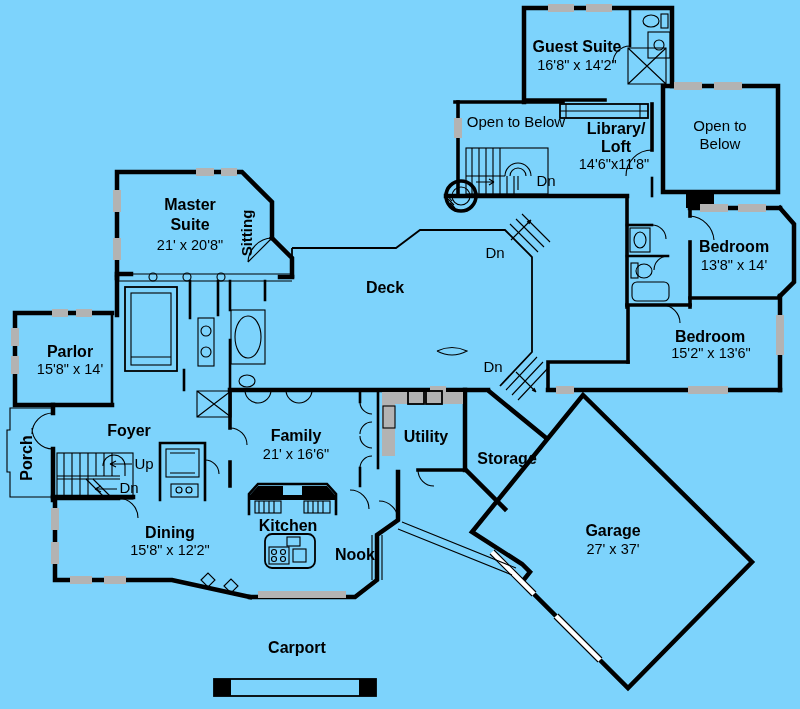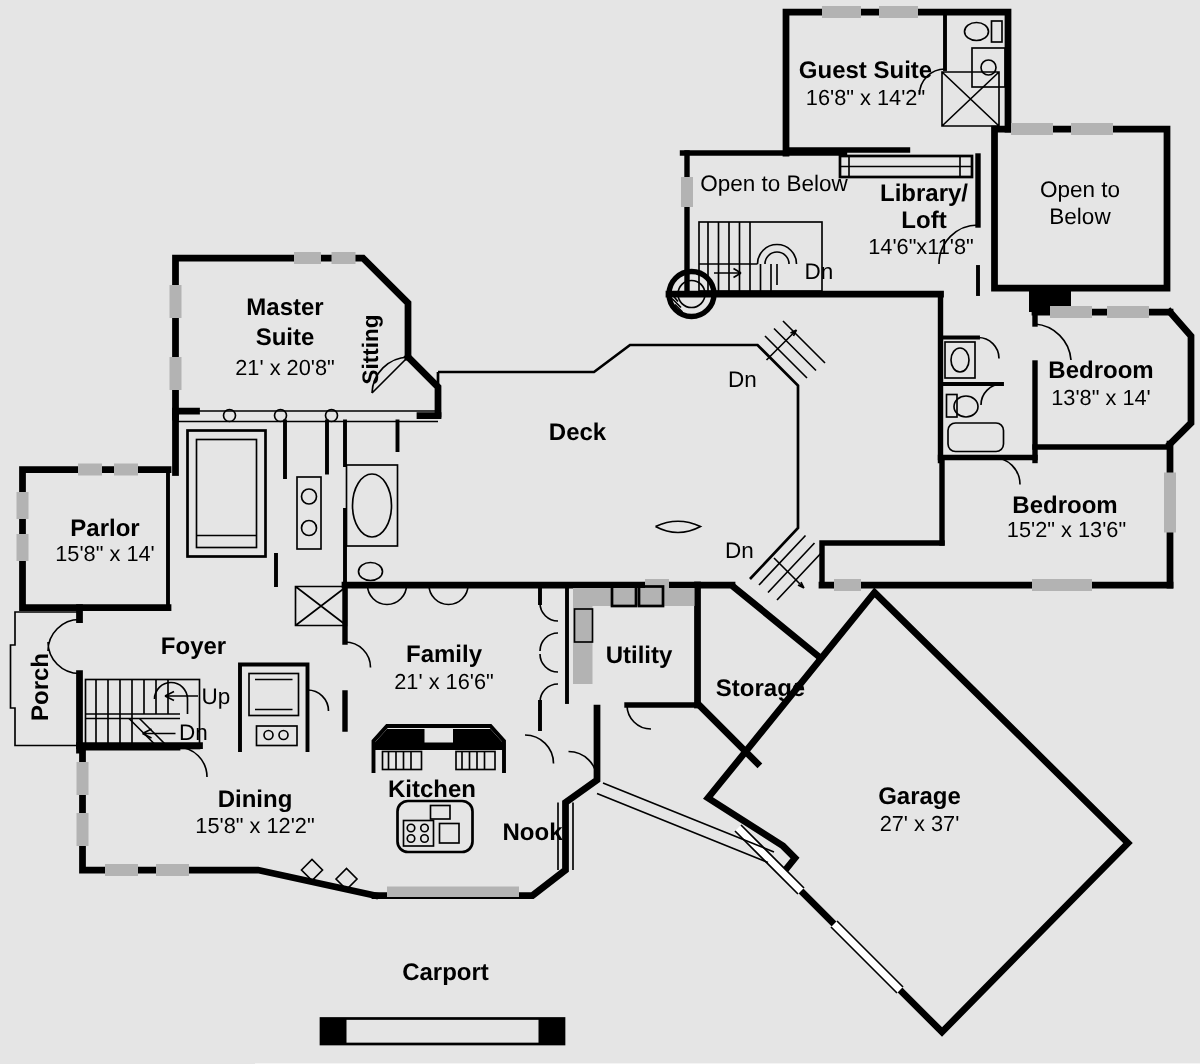--- a/index.html
+++ b/index.html
@@ -1,16 +1,16 @@
 <!DOCTYPE html>
 <html><head>
 <meta charset="utf-8">
 <style>
   html,body{margin:0;padding:0;background:#ffffff;}
-  .stage{position:relative;width:800px;height:709px;background:#e5e5e5;overflow:hidden;}
+  .stage{position:relative;width:800px;height:709px;background:#7dd3fc;overflow:hidden;}
   svg{display:block;}
   .w5{stroke:#000;stroke-width:4.5;fill:none;stroke-linecap:square;}
   .w4{stroke:#000;stroke-width:3.6;fill:none;stroke-linecap:square;}
   .w3{stroke:#000;stroke-width:2.6;fill:none;stroke-linecap:square;}
   .w2{stroke:#000;stroke-width:1.8;fill:none;}
   .w1{stroke:#000;stroke-width:1.1;fill:none;}
   .blk{fill:#000;stroke:none;}
   .win{fill:#b3b3b3;stroke:none;}
   .rn{font:700 16px "Liberation Sans",sans-serif;fill:#000;text-anchor:middle;}
   .rn2{font:700 15px "Liberation Sans",sans-serif;fill:#000;text-anchor:middle;}

